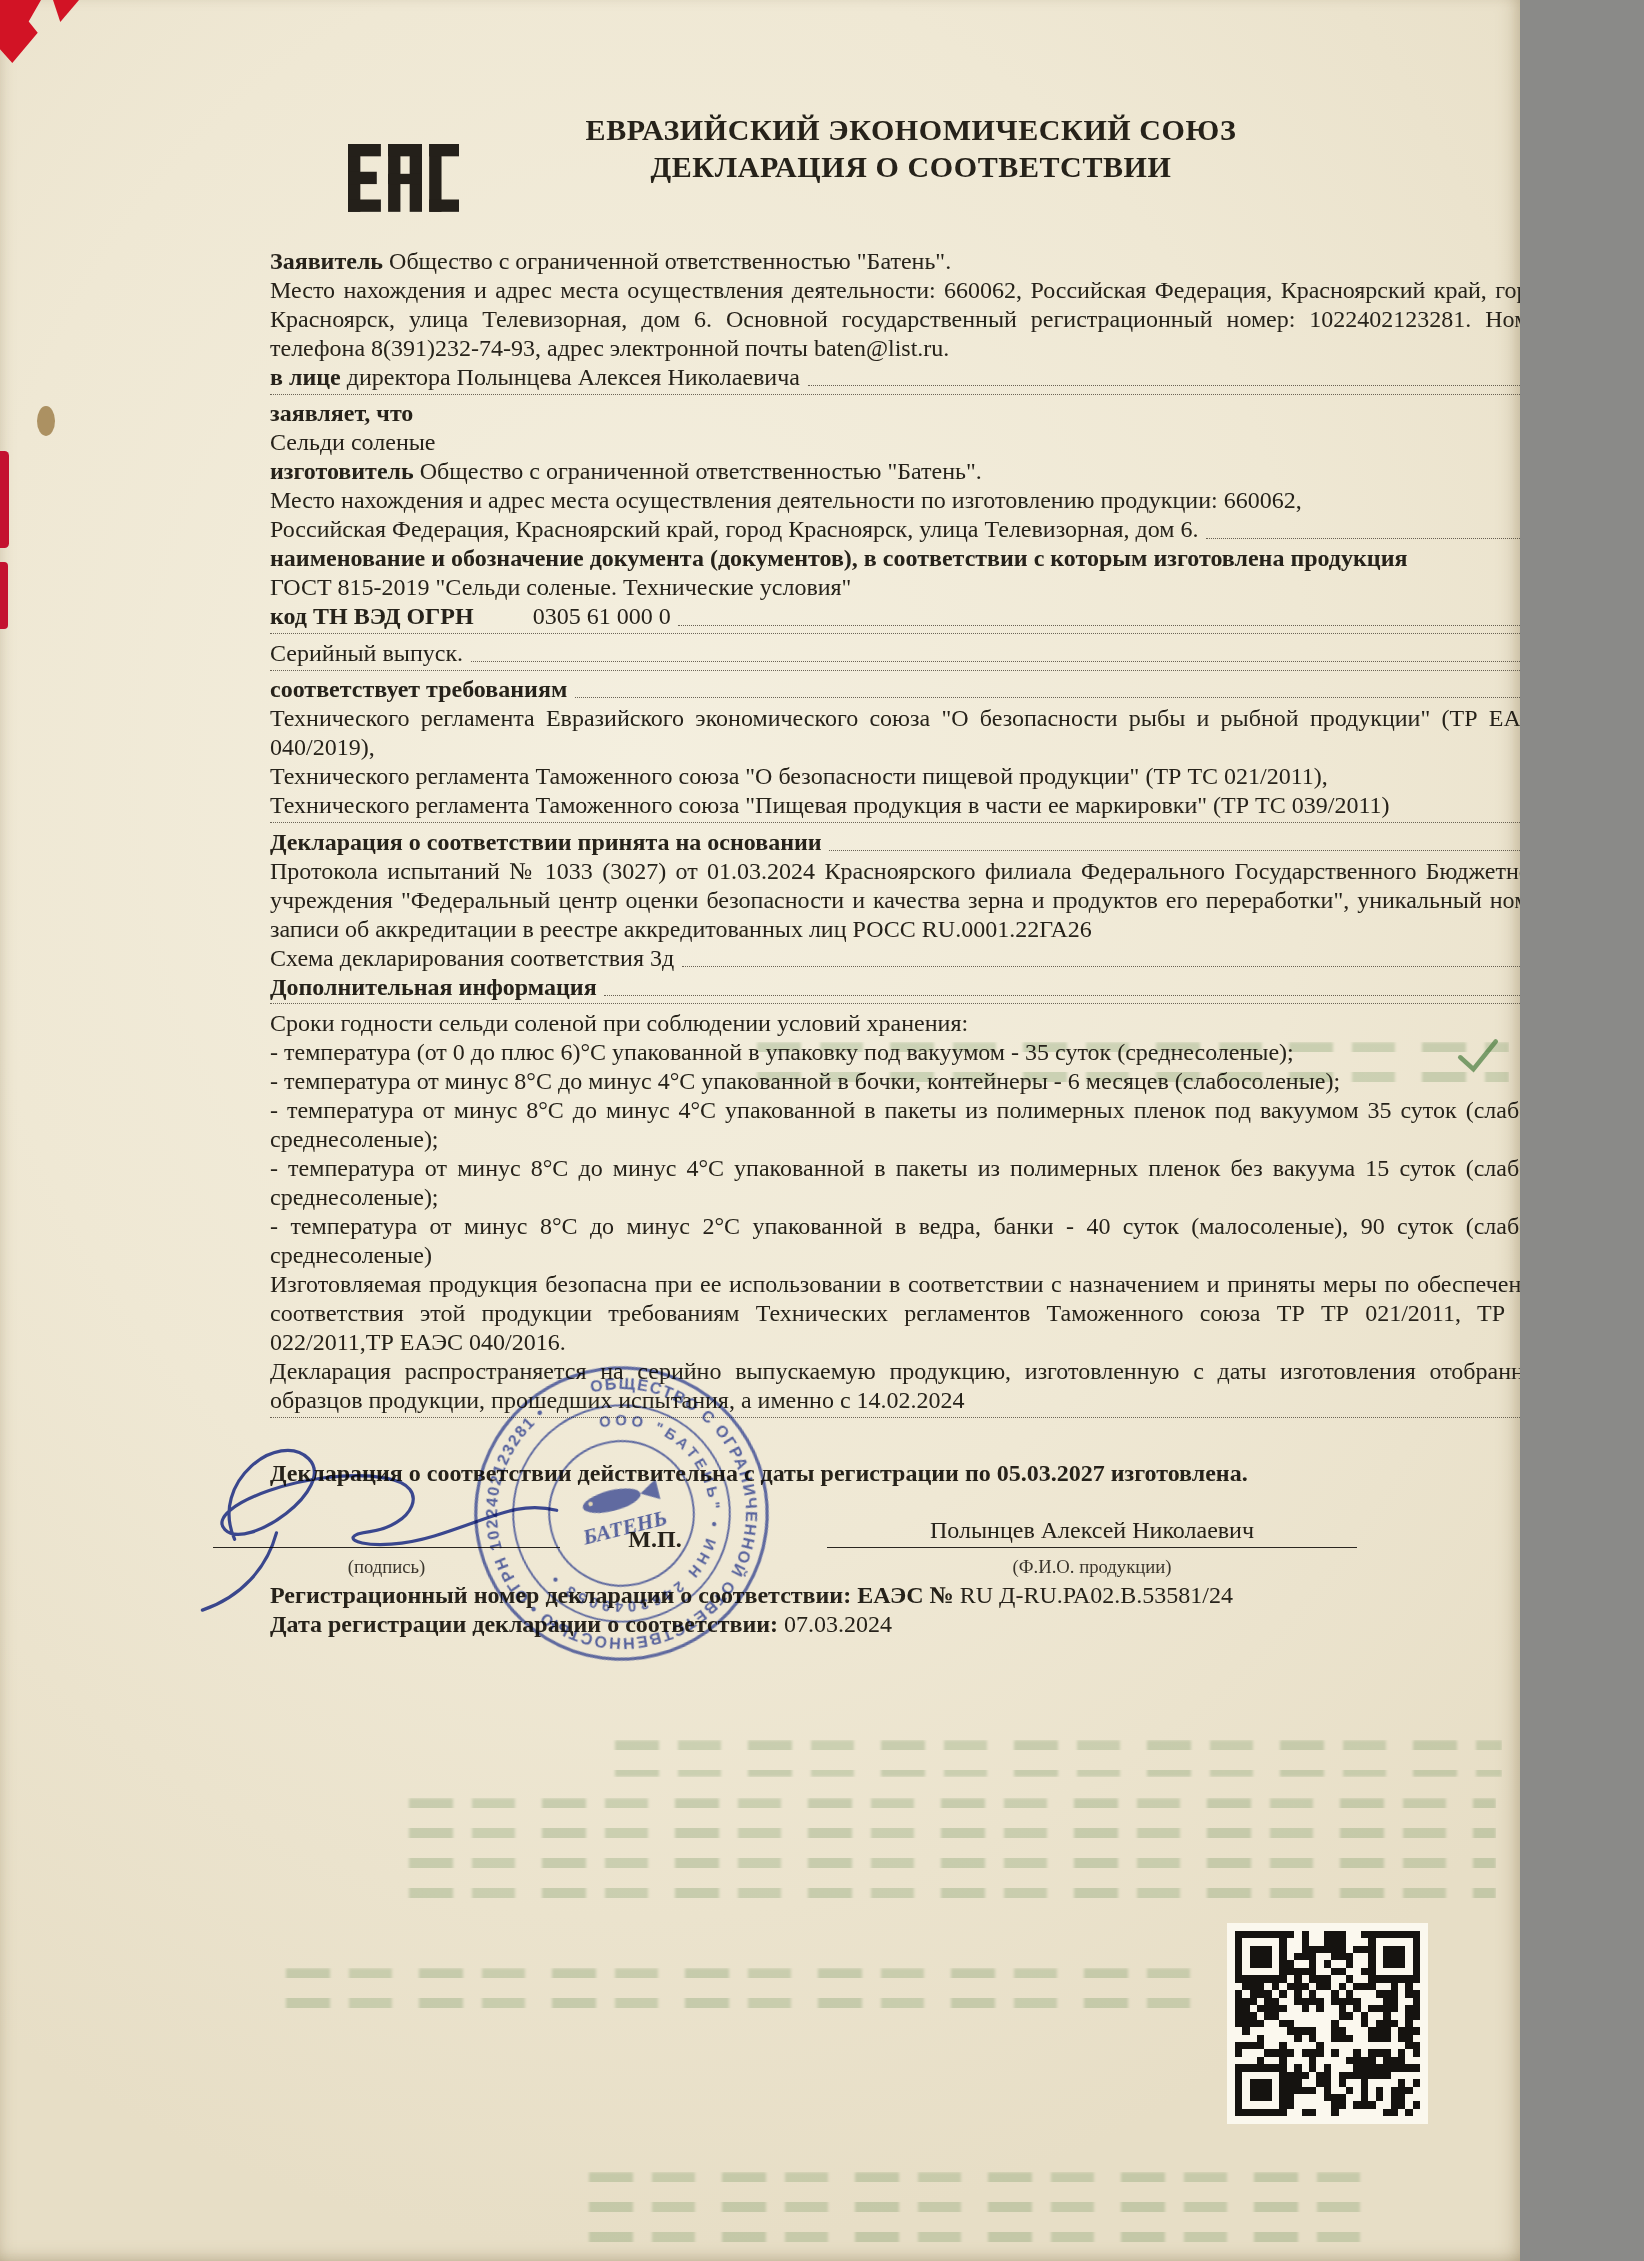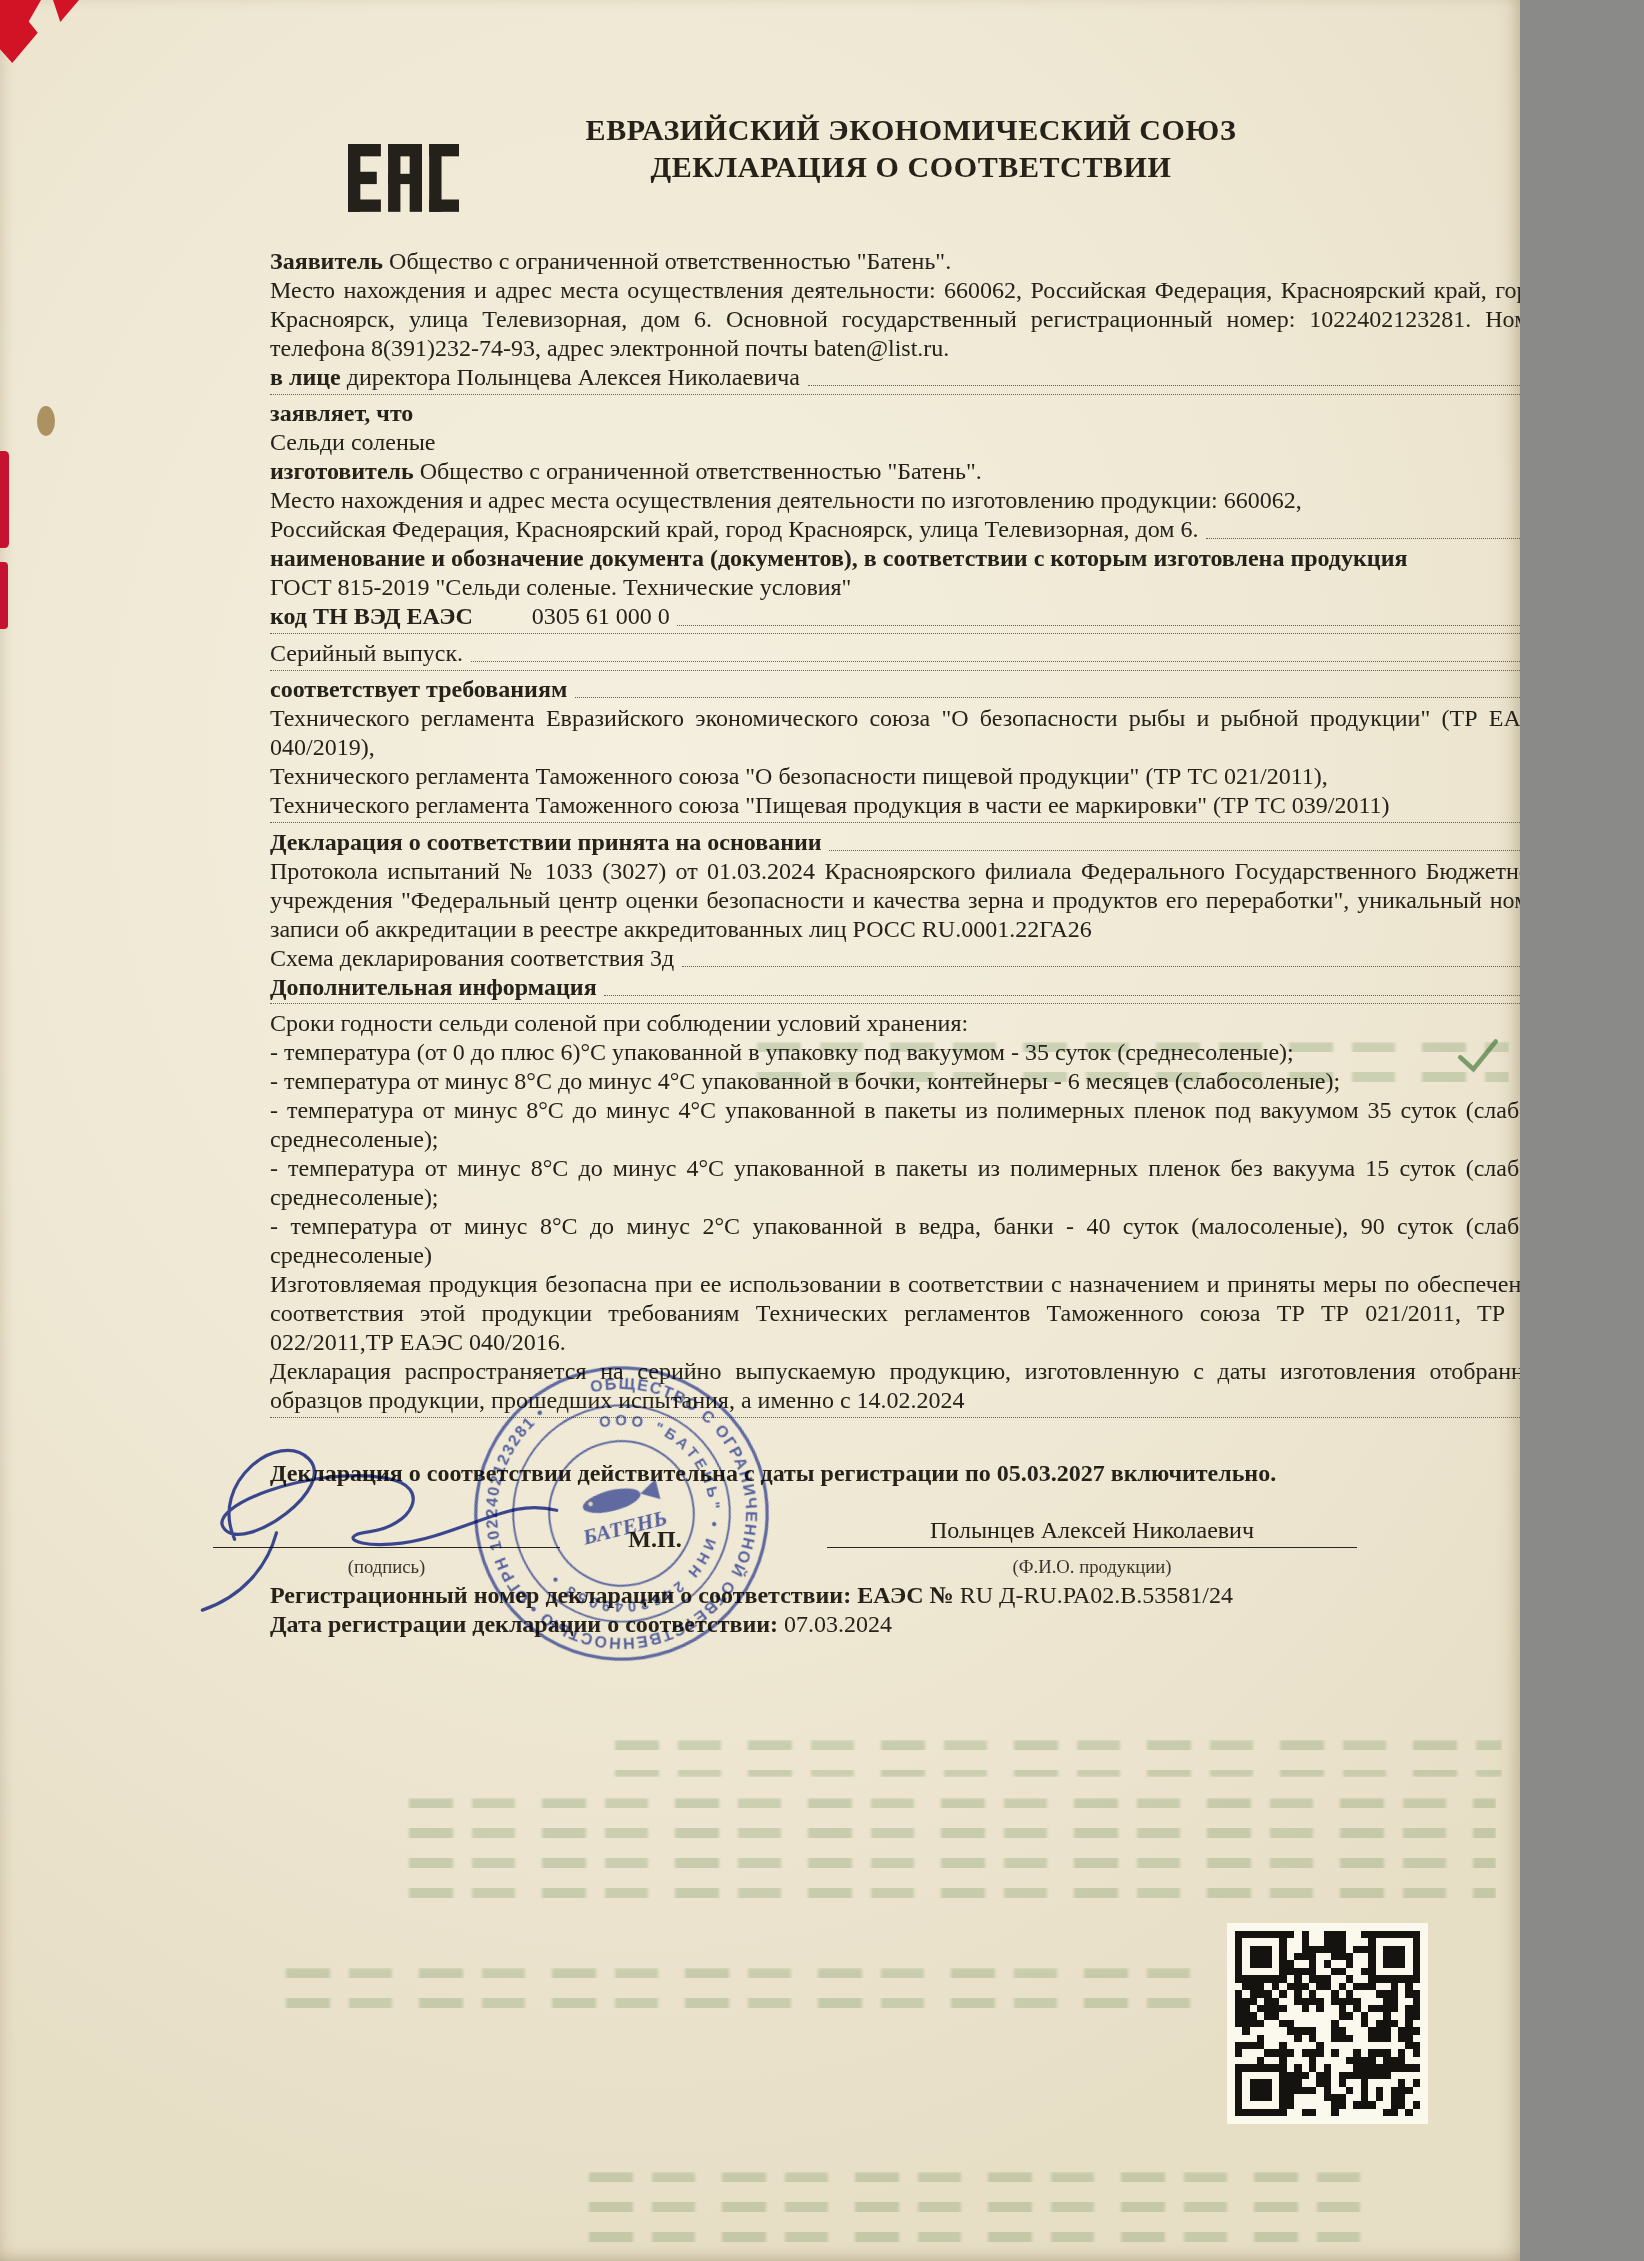--- a/index.html
+++ b/index.html
@@ -127,21 +127,21 @@
     <p class="para just">Место нахождения и адрес места осуществления деятельности по изготовлению продукции: 660062,</p>
     <div class="row">
       <span>Российская Федерация, Красноярский край, город Красноярск, улица Телевизорная, дом 6.</span>
         <span class="leader"></span>
     </div>
 
     <p class="para just"><b>наименование и обозначение документа (документов), в соответствии с которым изготовлена продукция</b></p>
     <p class="para">ГОСТ 815-2019 "Сельди соленые. Технические условия"</p>
 
     <div class="row">
-      <b>код ТН ВЭД ЕАЭС</b>
+      <b>код ТН ВЭД ОГРН</b>
         <span class="tnved-gap"></span>
         <span>0305 61 000 0</span>
         <span class="leader"></span>
     </div>
     <div class="dotrule"></div>
 
     <div class="row">
       <span>Серийный выпуск.</span>
         <span class="leader"></span>
     </div>
@@ -180,21 +180,21 @@
     <p class="para just">- температура от минус 8°С до минус 4°С упакованной в пакеты из полимерных пленок без вакуума 15 суток (слабо-и среднесоленые);</p>
     <p class="para just">- температура от минус 8°С до минус 2°С упакованной в ведра, банки - 40 суток (малосоленые), 90 суток (слабо-и среднесоленые)</p>
 
     <p class="para just">Изготовляемая продукция безопасна при ее использовании в соответствии с назначением и приняты меры по обеспечению соответствия этой продукции требованиям Технических регламентов Таможенного союза ТР ТР 021/2011, ТР ТС 022/2011,ТР ЕАЭС 040/2016.</p>
     <p class="para just">Декларация распространяется на серийно выпускаемую продукцию, изготовленную с даты изготовления отобранных образцов продукции, прошедших испытания, а именно с 14.02.2024</p>
     <div class="dotrule"></div>
 
     <div class="bottom-block">
 
       <p class="para validity">
-        <b>Декларация о соответствии действительна с даты регистрации по</b> <b>05.03.2027</b> <b>включительно.</b>
+        <b>Декларация о соответствии действительна с даты регистрации по</b> <b>05.03.2027</b> <b>изготовлена.</b>
       </p>
 
       <div class="sig-row">
         <div class="sig-left">
           <div class="sig-line"></div>
           <div class="sig-caption">(подпись)</div>
         </div>
         <div class="sig-mp">М.П.</div>
         <div class="sig-right">
           <div class="sig-name">Полынцев Алексей Николаевич</div>

